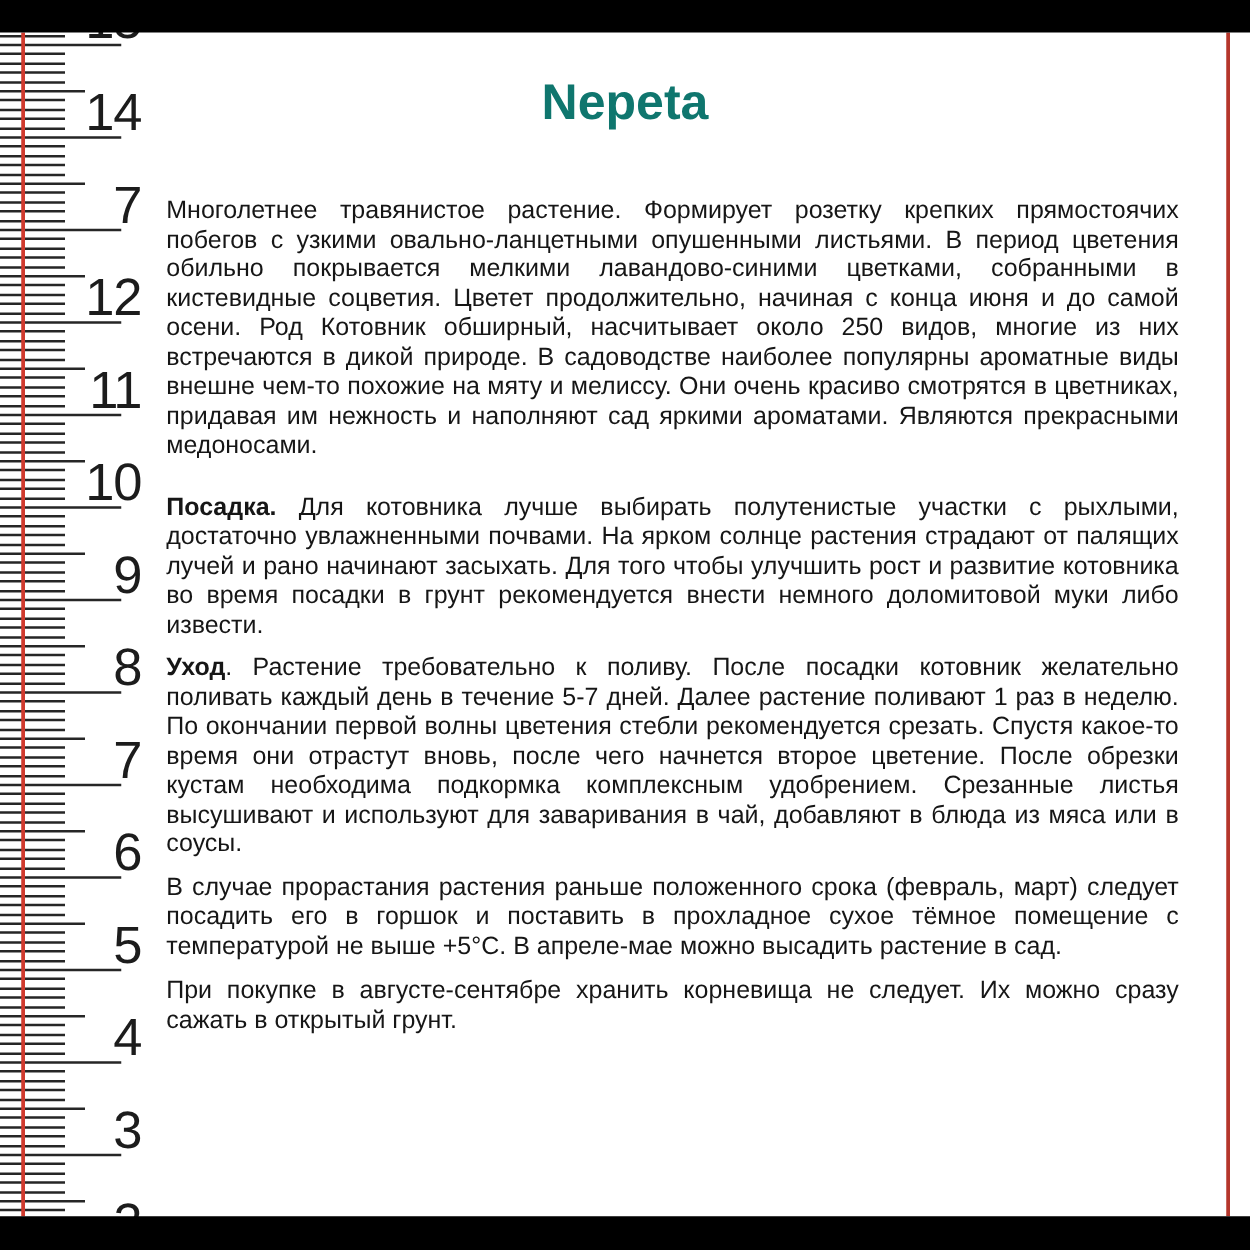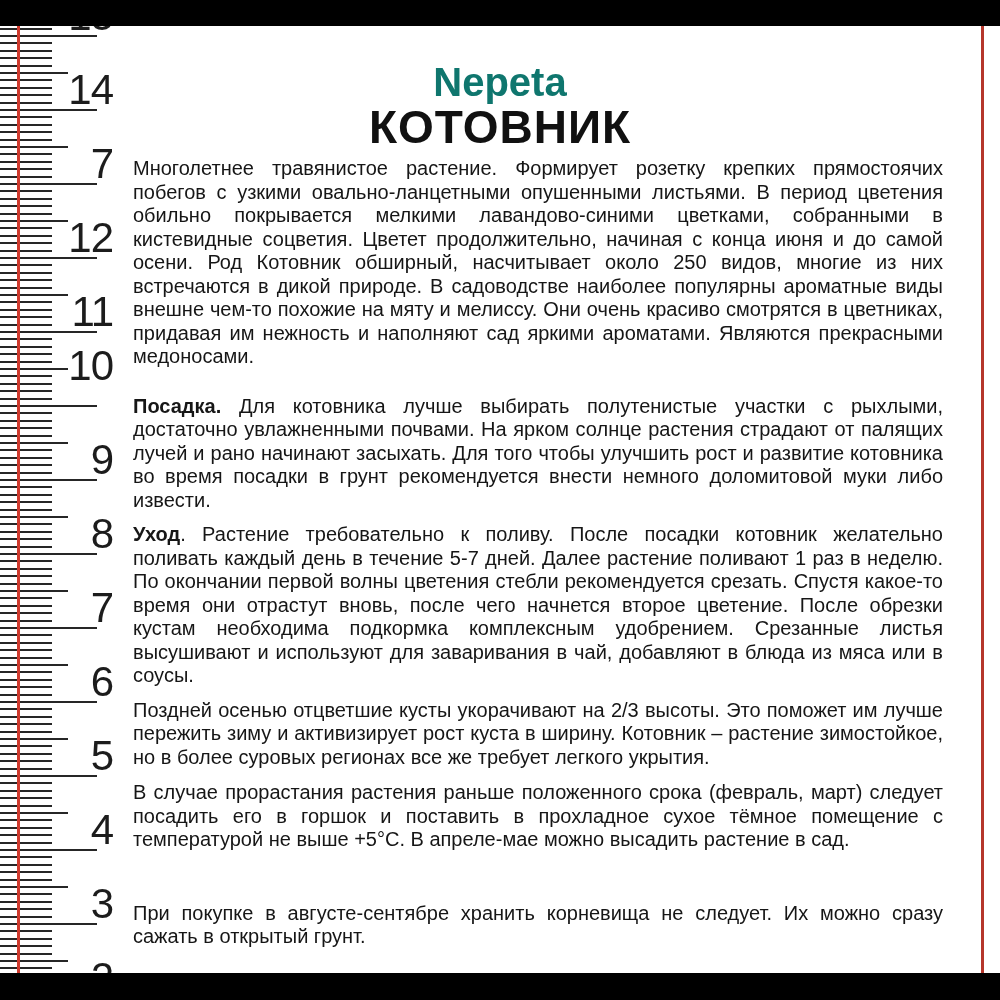--- a/index.html
+++ b/index.html
@@ -184,44 +184,42 @@
         <div class="tick mm" style="top: 937.8px; background: rgb(38, 38, 38);"></div>
         <div class="tick mm" style="top: 945.2px; background: rgb(38, 38, 38);"></div>
         <div class="tick mm" style="top: 952.6px; background: rgb(38, 38, 38);"></div>
         <div class="tick half" style="top: 960px; background: rgb(38, 38, 38);"></div>
         <div class="tick mm" style="top: 967.4px; background: rgb(38, 38, 38);"></div>
         <div class="cm-label" style="top: -6px;">15</div>
         <div class="cm-label" style="top: 68px;">14</div>
         <div class="cm-label" style="top: 142px;">7</div>
         <div class="cm-label" style="top: 216px;">12</div>
         <div class="cm-label" style="top: 290px;">11</div>
-        <div class="cm-label" style="top: 344px; text-align: right;">10</div>
+        <div class="cm-label" style="top: 364px; text-align: right;">10</div>
         <div class="cm-label" style="top: 438px;">9</div>
         <div class="cm-label" style="top: 512px;">8</div>
         <div class="cm-label" style="top: 586px;">7</div>
         <div class="cm-label" style="top: 660px;">6</div>
         <div class="cm-label" style="top: 734px;">5</div>
         <div class="cm-label" style="top: 808px;">4</div>
         <div class="cm-label" style="top: 882px;">3</div>
         <div class="cm-label" style="top: 956px;">2</div>
       </div>
     <div class="redline left" style="background: rgb(208, 58, 46);"></div>
   </div>
 
   <div class="redline right" style="background: rgb(181, 54, 43);"></div>
 
   <div class="latin-title">Nepeta</div>
 
-  <div class="russian-title">КОТОВНИК</div>
 
   <div class="article" id="article">
       <p><span>Многолетнее травянистое растение. Формирует розетку крепких прямостоячих побегов с узкими овально-ланцетными опушенными листьями. В период цветения обильно покрывается мелкими лавандово-синими цветками, собранными в кистевидные соцветия. Цветет продолжительно, начиная с конца июня и до самой осени. Род Котовник обширный, насчитывает около 250 видов, многие из них встречаются в дикой природе. В садоводстве наиболее популярны ароматные виды внешне чем-то похожие на мяту и мелиссу. Они очень красиво смотрятся в цветниках, придавая им нежность и наполняют сад яркими ароматами. Являются прекрасными медоносами.</span></p>
       <p><span class="b">Посадка.</span><span> Для котовника лучше выбирать полутенистые участки с рыхлыми, достаточно увлажненными почвами. На ярком солнце растения страдают от палящих лучей и рано начинают засыхать. Для того чтобы улучшить рост и развитие котовника во время посадки в грунт рекомендуется внести немного доломитовой муки либо извести.</span></p>
       <p><span class="b">Уход</span><span>. Растение требовательно к поливу. После посадки котовник желательно поливать каждый день в течение 5-7 дней. Далее растение поливают 1 раз в неделю. По окончании первой волны цветения стебли рекомендуется срезать. Спустя какое-то время они отрастут вновь, после чего начнется второе цветение. После обрезки кустам необходима подкормка комплексным удобрением. Срезанные листья высушивают и используют для заваривания в чай, добавляют в блюда из мяса или в соусы.</span></p>
-      <p><span>Поздней осенью отцветшие кусты укорачивают на 2/3 высоты. Это поможет им лучше пережить зиму и активизирует рост куста в ширину. Котовник – растение зимостойкое, но в более суровых регионах все же требует легкого укрытия.</span></p>
       <p><span>В случае прорастания растения раньше положенного срока (февраль, март) следует посадить его в горшок и поставить в прохладное сухое тёмное помещение с температурой не выше +5°С. В апреле-мае можно высадить растение в сад.</span></p>
       <p><span>При покупке в августе-сентябре хранить корневища не следует. Их можно сразу сажать в открытый грунт.</span></p>
     </div>
 
   <div class="bar top"></div>
   <div class="bar bottom"></div>
 
 </div>
 
 </body></html>

